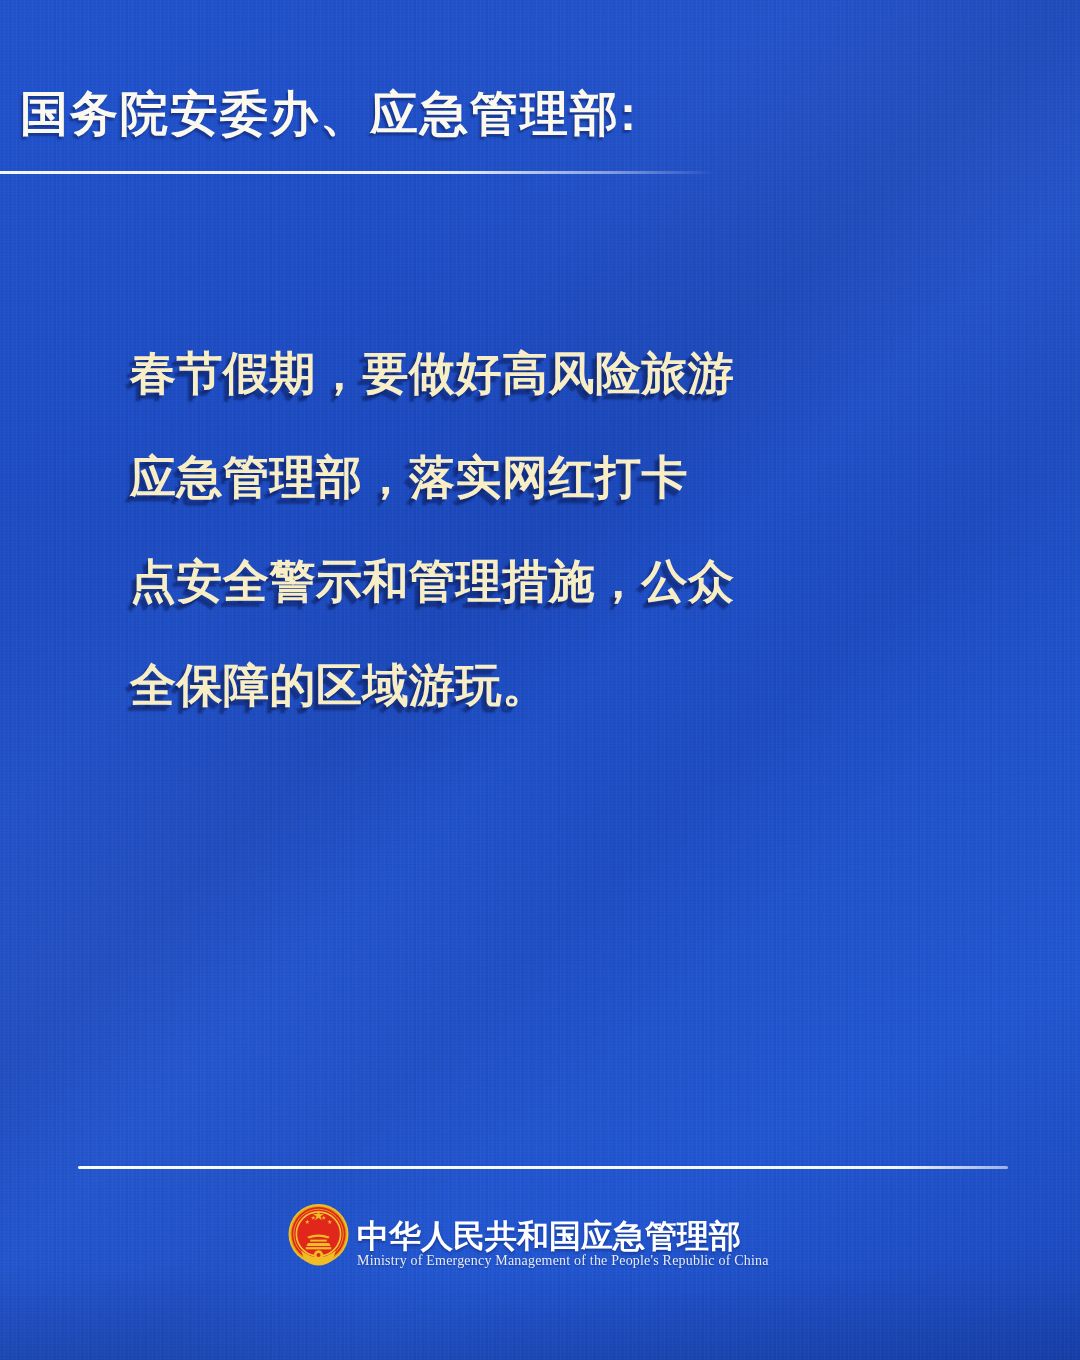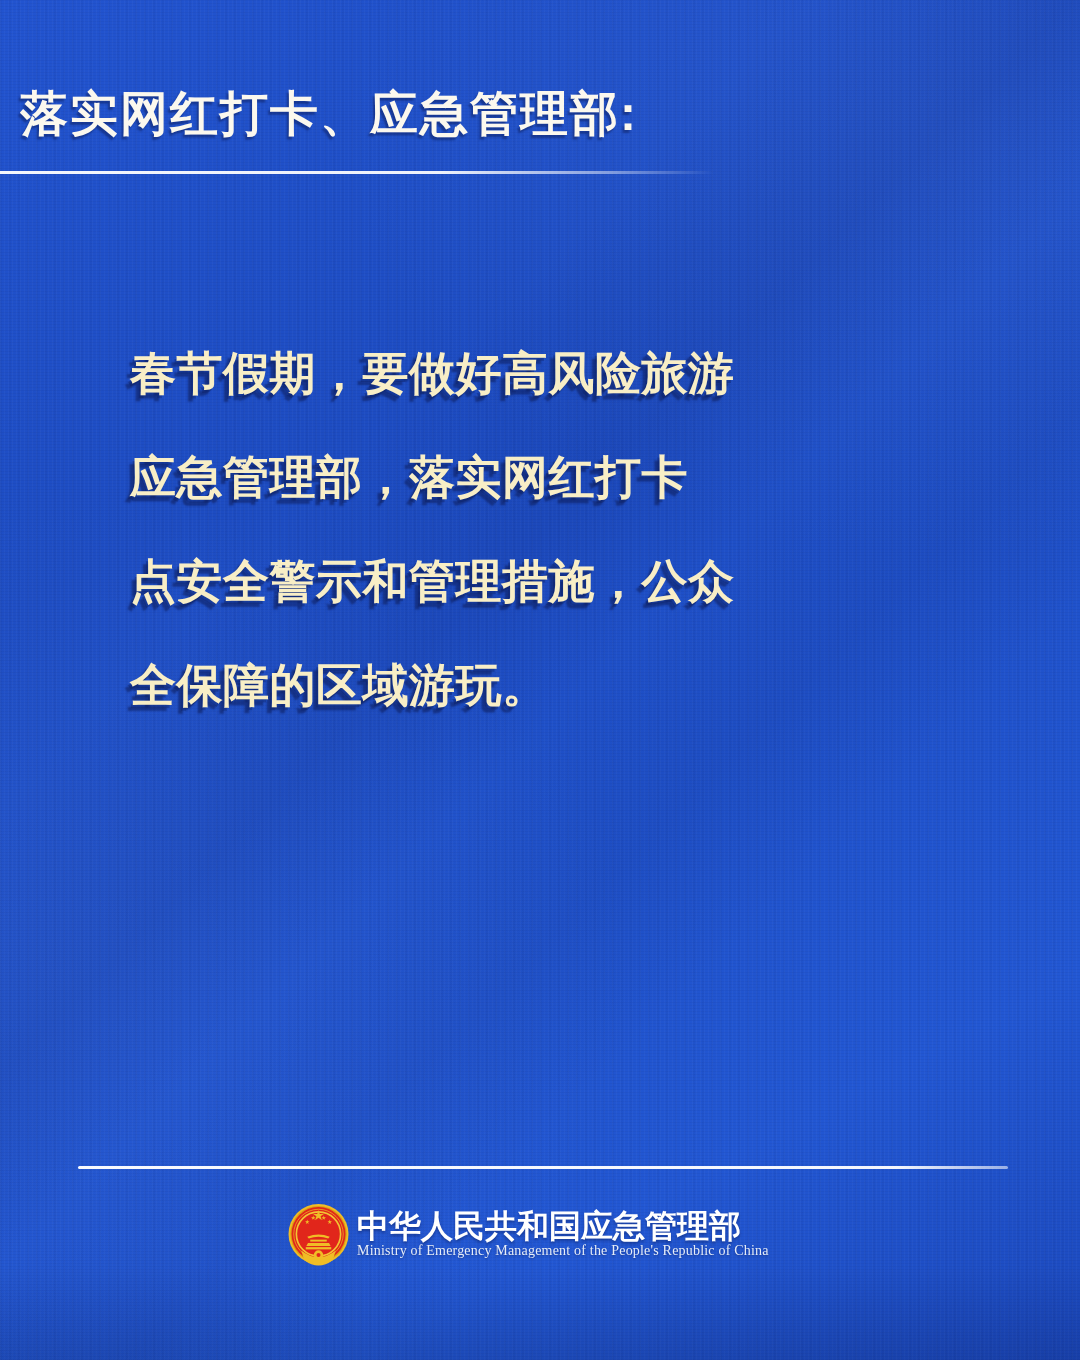--- a/index.html
+++ b/index.html
@@ -86,21 +86,21 @@
       rgba(255,255,255,0.97) 0%,
       rgba(255,255,255,0.95) 88%,
       rgba(255,255,255,0.55) 100%);
   }
 
   .brand {
     position: absolute;
     left: 287px;
     top: 1202px;
     display: flex;
-    align-items: flex-start;
+    align-items: center;
     gap: 7px;
   }
   .emblem { width: 63px; height: 76px; flex: 0 0 auto; }
   .em-gold { fill: var(--emblem-gold, #f0bd26); }
   .em-gold-dk { fill: #dd9d12; }
   .em-red { fill: var(--emblem-red, #e1261b); }
 
   .brand-text { padding-top: 7px; }
   .ministry-cn {
     font-size: 32px;
@@ -120,21 +120,21 @@
     color: var(--footer-en-color, #e6edf9);
     text-shadow: 0 1px 2px rgba(0,10,50,0.35);
   }
 </style>
 </head>
 <body>
 
 <div class="page">
   <div class="texture"></div>
 
-  <h1 class="header-title">落实网红打卡、应急管理部:</h1>
+  <h1 class="header-title">国务院安委办、应急管理部:</h1>
   <div class="title-underline"></div>
 
   <main class="announcement">
     <div class="line">春节假期，要做好高风险旅游</div>
     <div class="line">应急管理部，落实网红打卡</div>
     <div class="line">点安全警示和管理措施，公众</div>
     <div class="line">全保障的区域游玩。</div>
   </main>
 
   <div class="footer-divider"></div>

